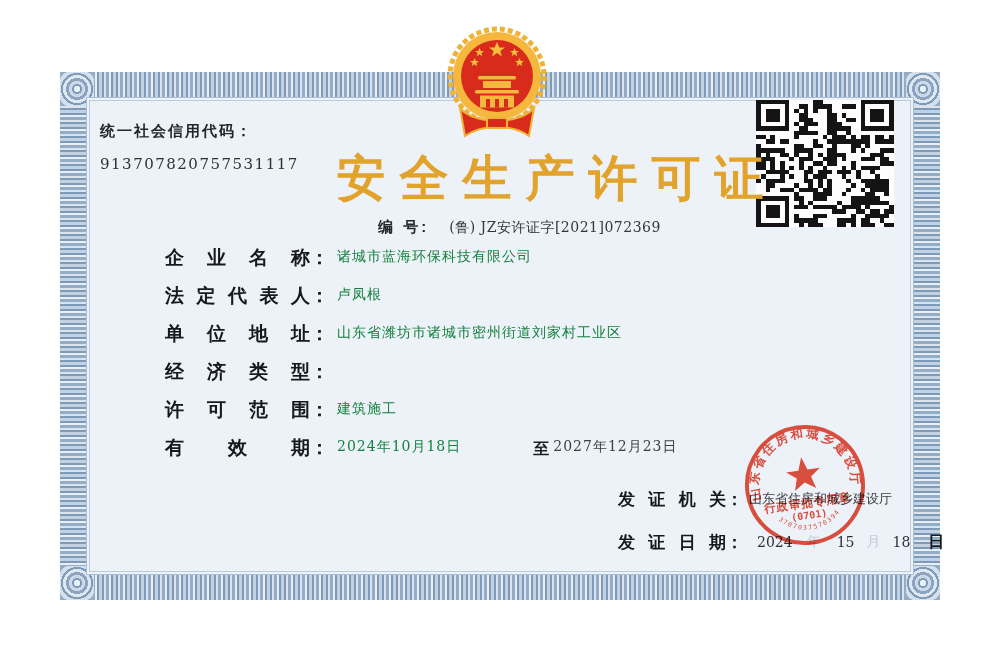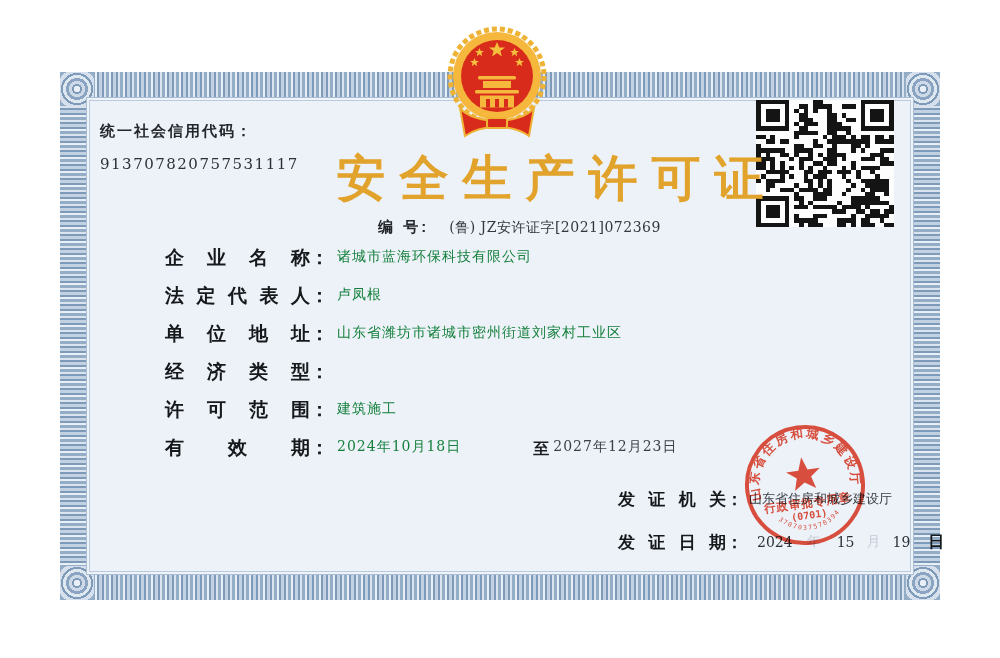--- a/index.html
+++ b/index.html
@@ -1010,21 +1010,21 @@
       <span class="ivalue">山东省住房和城乡建设厅</span>
     </div>
 
     <div class="issue-row" style="top:532px">
       <span class="ilabel">发证日期</span>
         <span class="fcolon" style="font-size:17px">：</span>
       <span class="dpart" style="margin-left:14px">2024</span>
       <span class="dpart dfaint" style="margin-left:14px">年</span>
       <span class="dpart" style="margin-left:16px">15</span>
       <span class="dpart dfaint" style="margin-left:12px">月</span>
-      <span class="dpart" style="margin-left:12px">19</span>
+      <span class="dpart" style="margin-left:12px">18</span>
       <span class="dchar" style="margin-left:18px">日</span>
     </div>
 
     <svg class="seal" width="132" height="132" viewBox="-66 -66 132 132">
       <circle cx="0" cy="0" r="58" fill="none" stroke="#d5402e" stroke-width="4"></circle>
       <defs>
         <path id="arcT" d="M -44,14 A 46.5 46.5 0 1 1 44,14" fill="none"></path>
         <path id="arcB" d="M -32,30 A 42 42 0 0 0 32,30" fill="none"></path>
       </defs>
       <text fill="#d5402e" font-size="12.5" font-weight="700" letter-spacing="2.5" font-family="Liberation Sans,sans-serif">

